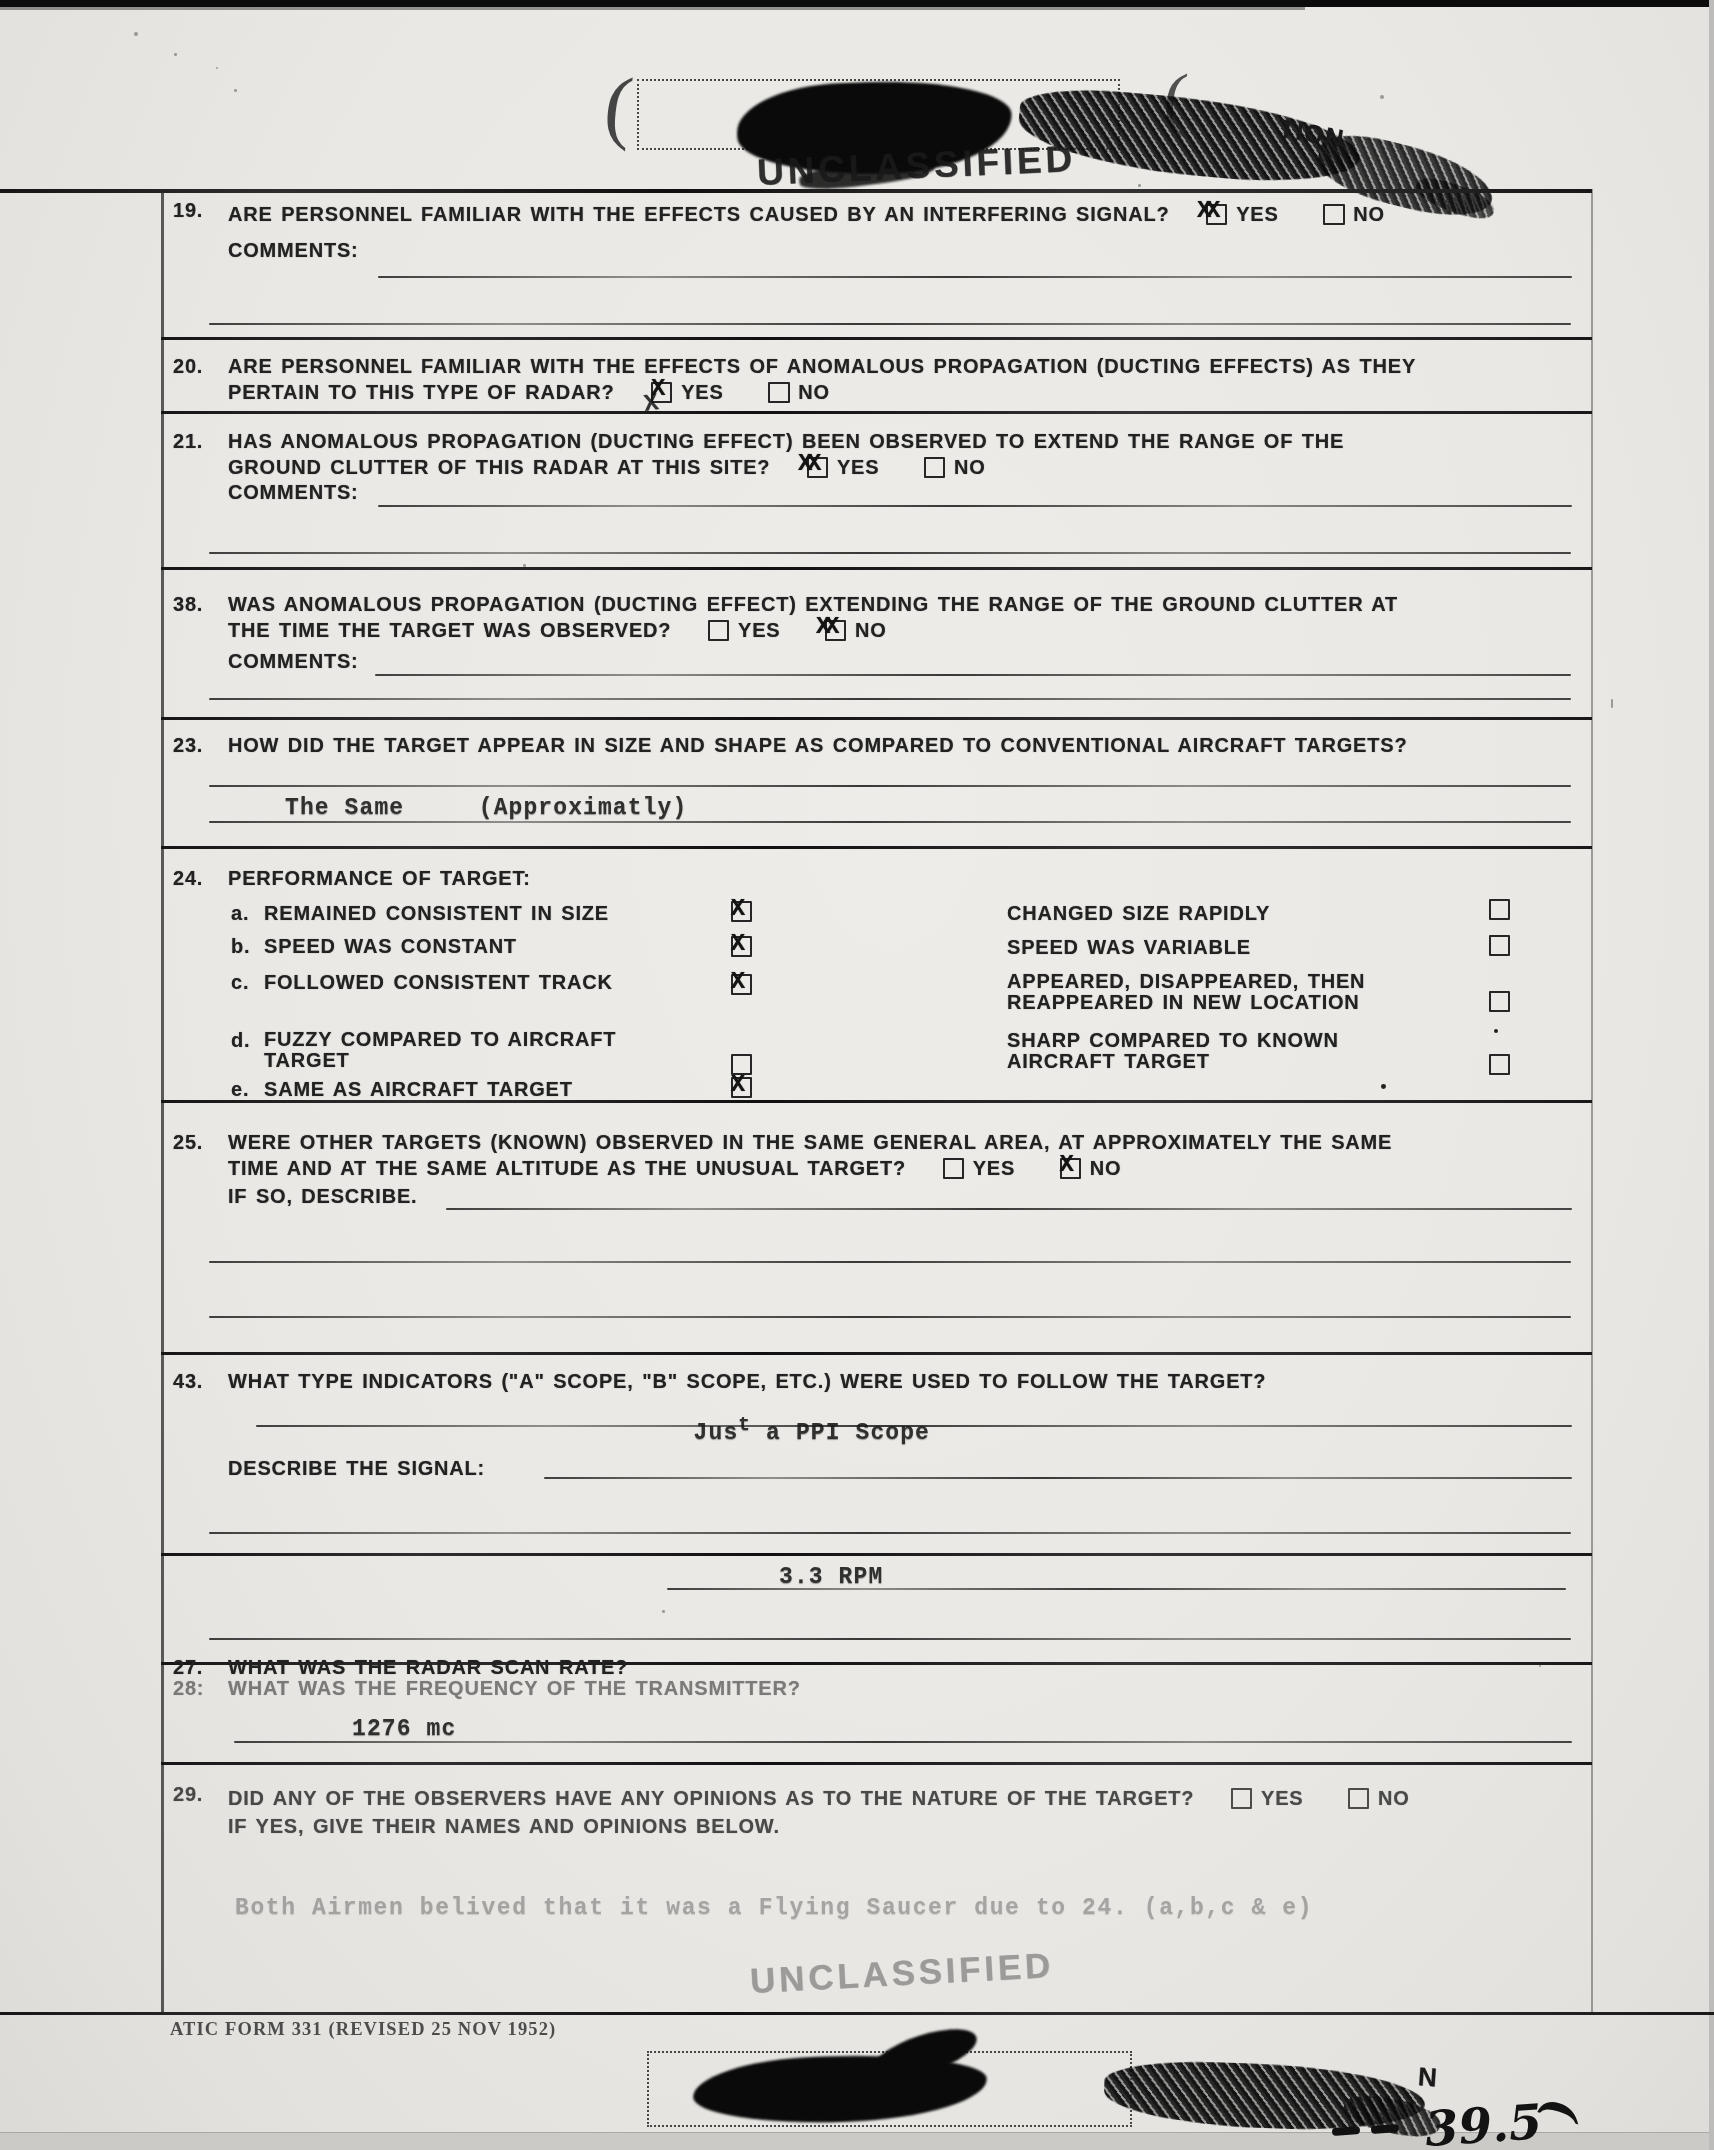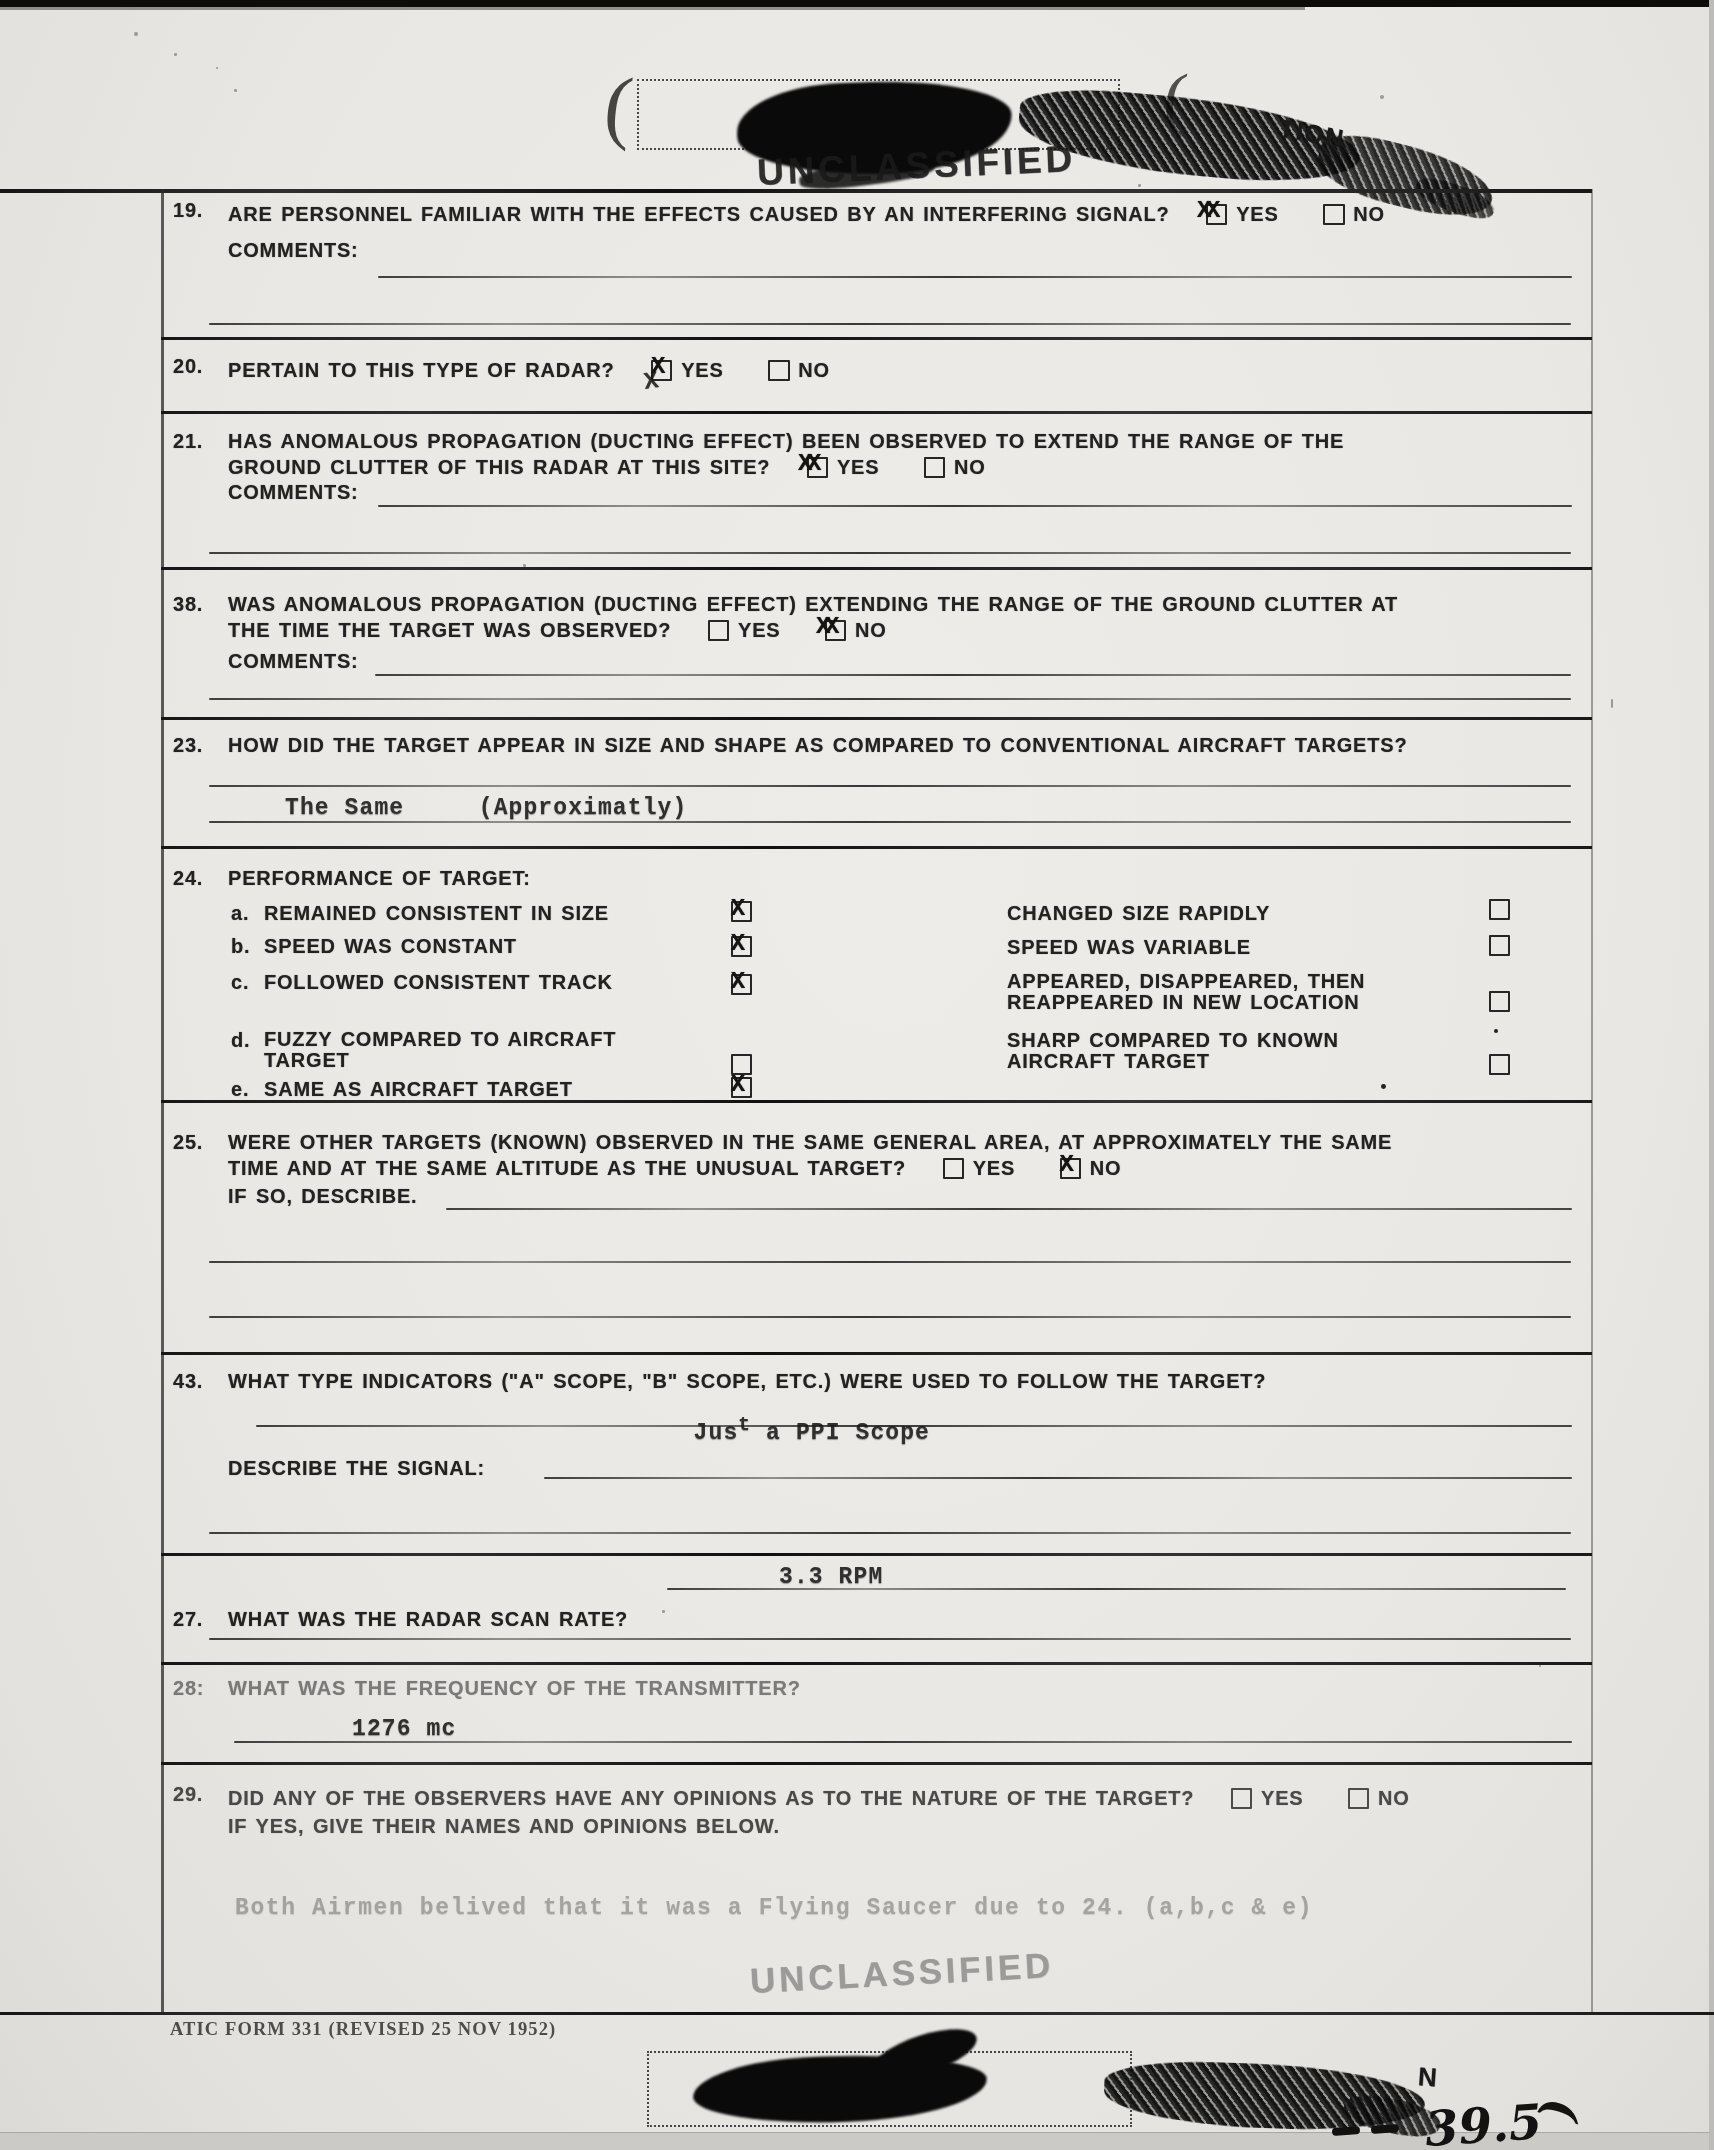--- a/index.html
+++ b/index.html
@@ -143,20 +143,21 @@
         </span>
       <span>NO</span>
     </span>
   </div>
   <div class="print" style="left:228px;top:239px;">COMMENTS:</div>
   <div class="rule" style="left:378px;top:276px;width:1194px;"></div>
   <div class="rule" style="left:209px;top:323px;width:1362px;"></div>
 
   <div class="print" style="left:228px;top:355px;">
     <span class="qnum">20.</span>
+    <div>ARE PERSONNEL FAMILIAR WITH THE EFFECTS OF ANOMALOUS PROPAGATION (DUCTING EFFECTS) AS THEY</div>
     <div class="nowrap">
       <span>PERTAIN TO THIS TYPE OF RADAR?</span>
       <span class="cbg">
         <span class="cb">
           <span class="mark mk-x">X</span>
           <span class="mark mk-ghost">X</span>
         </span>
         <span>YES</span>
       </span>
       <span class="cbg gap">
@@ -307,21 +308,21 @@
     <span>WHAT TYPE INDICATORS ("A" SCOPE, "B" SCOPE, ETC.) WERE USED TO FOLLOW THE TARGET?</span>
   </div>
   <div class="type" style="left:634px;top:1394px;">
     <span>Jus</span><span class="sup">t</span><span> a PPI Scope</span>
   </div>
   <div class="rule" style="left:256px;top:1425px;width:1316px;"></div>
   <div class="print" style="left:228px;top:1457px;">DESCRIBE THE SIGNAL:</div>
   <div class="rule" style="left:544px;top:1477px;width:1028px;"></div>
   <div class="rule" style="left:209px;top:1532px;width:1362px;"></div>
 
-  <div class="print" style="left:228px;top:1608px;">
+  <div class="print" style="left:228px;top:1656px;">
     <span class="qnum">27.</span>
     <span>WHAT WAS THE RADAR SCAN RATE?</span>
   </div>
   <div class="type" style="left:779px;top:1564px;">3.3 RPM</div>
   <div class="rule" style="left:667px;top:1588px;width:899px;"></div>
   <div class="rule" style="left:209px;top:1638px;width:1362px;"></div>
 
   <div class="print" style="left:228px;top:1677px;opacity:.55;">
     <span class="qnum">28:</span>
     <span>WHAT WAS THE FREQUENCY OF THE TRANSMITTER?</span>

